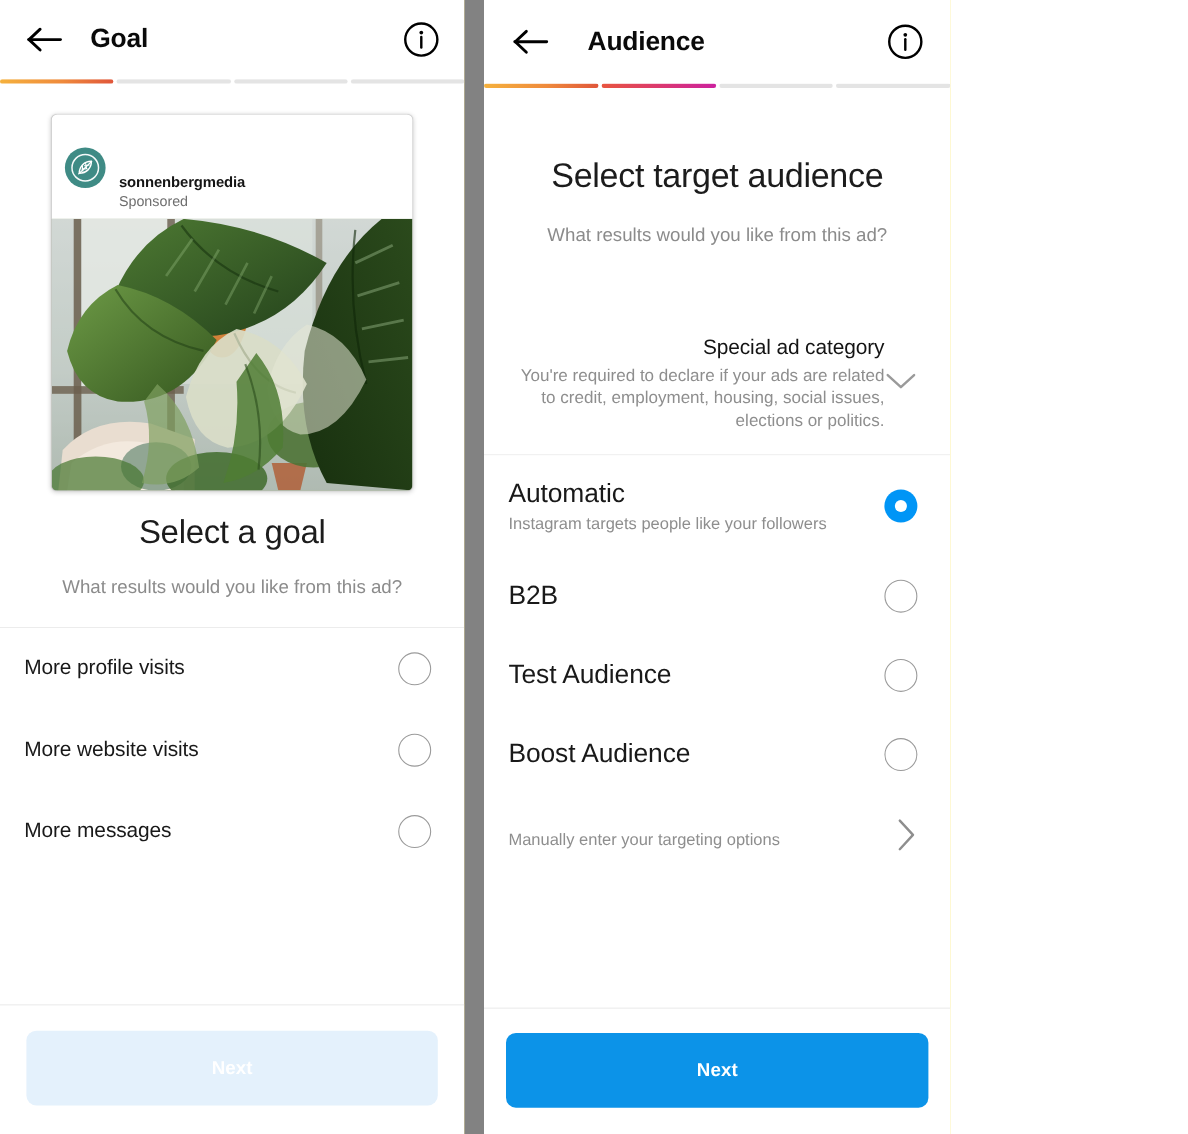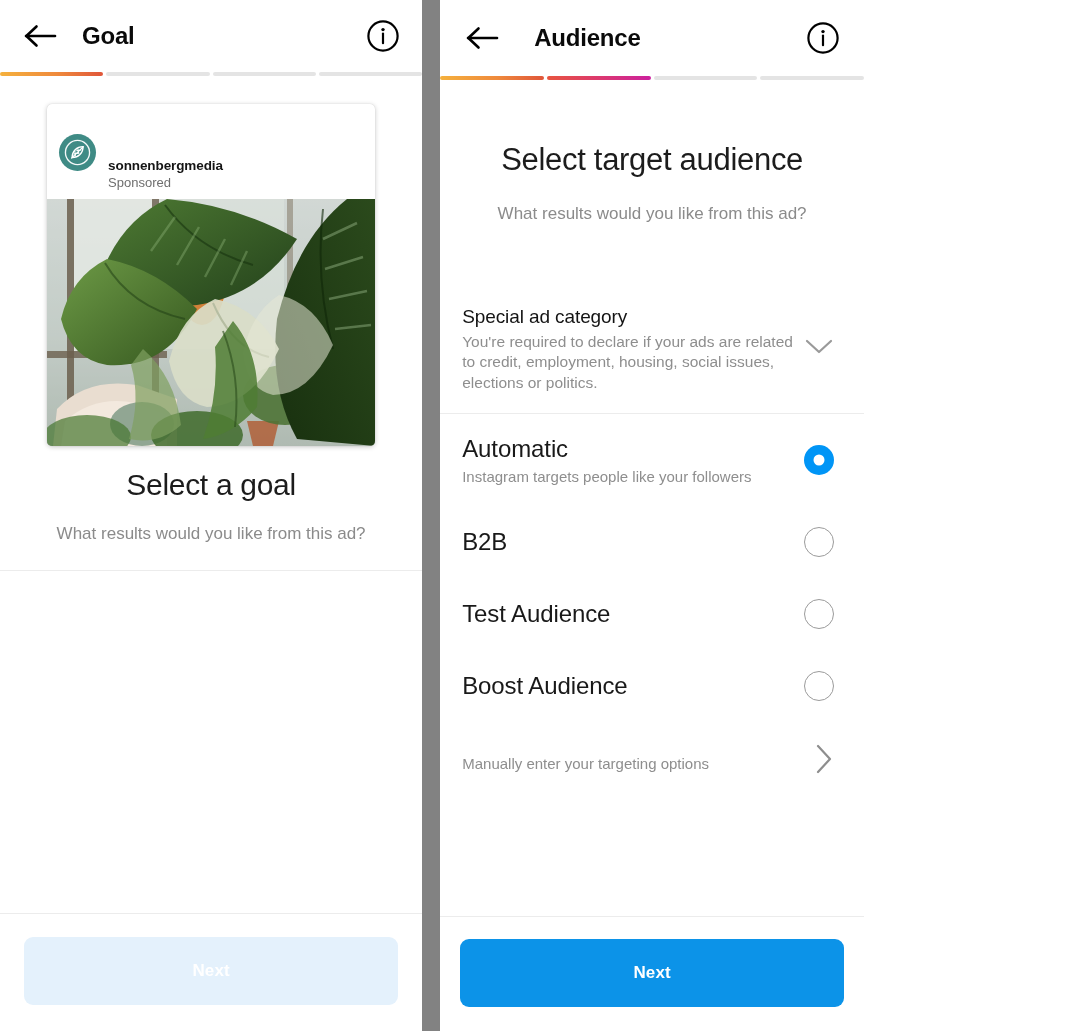--- a/index.html
+++ b/index.html
@@ -264,21 +264,21 @@
 
   .gap-right { height: 66px; flex: 0 0 auto; }
 
   .special-row {
     display: flex;
     align-items: center;
     justify-content: space-between;
     padding: 16px 30px 20px 22px;
     cursor: pointer;
   }
-  .special-text { max-width: 400px; }
+  .special-text { max-width: 400px; text-align: right; }
   .special-title {
     font-size: 19px;
     color: #141414;
     letter-spacing: -0.1px;
   }
   .special-desc {
     font-size: 15.5px;
     color: #8e8e8e;
     line-height: 1.31;
     margin-top: 4px;
@@ -454,20 +454,40 @@
       </div>
 
       <div class="headings">
         <div class="big-title">Select a goal</div>
         <div class="sub-title">What results would you like from this ad?</div>
       </div>
 
       <div class="spacer-22"></div>
       <div class="hr"></div>
 
+      <div class="options">
+        <div class="opt-row">
+          <div class="opt-text">
+            <span class="opt-label">More profile visits</span>
+          </div>
+          <span class="radio"></span>
+        </div>
+        <div class="opt-row">
+          <div class="opt-text">
+            <span class="opt-label">More website visits</span>
+          </div>
+          <span class="radio"></span>
+        </div>
+        <div class="opt-row">
+          <div class="opt-text">
+            <span class="opt-label">More messages</span>
+          </div>
+          <span class="radio"></span>
+        </div>
+      </div>
 
       <div class="flex-grow"></div>
     </div>
 
     <div class="bottom-bar">
       <button class="next-btn disabled">Next</button>
     </div>
 
   </div>
 

